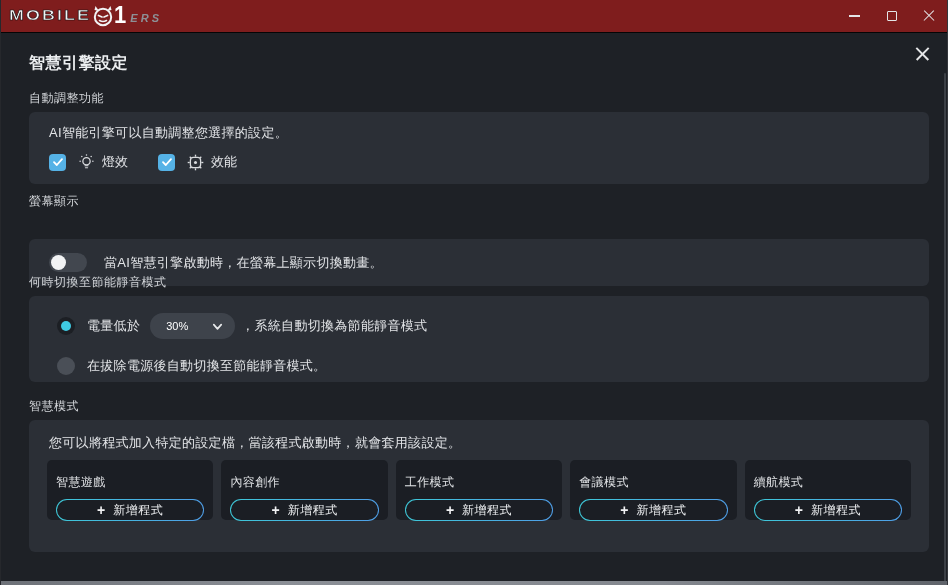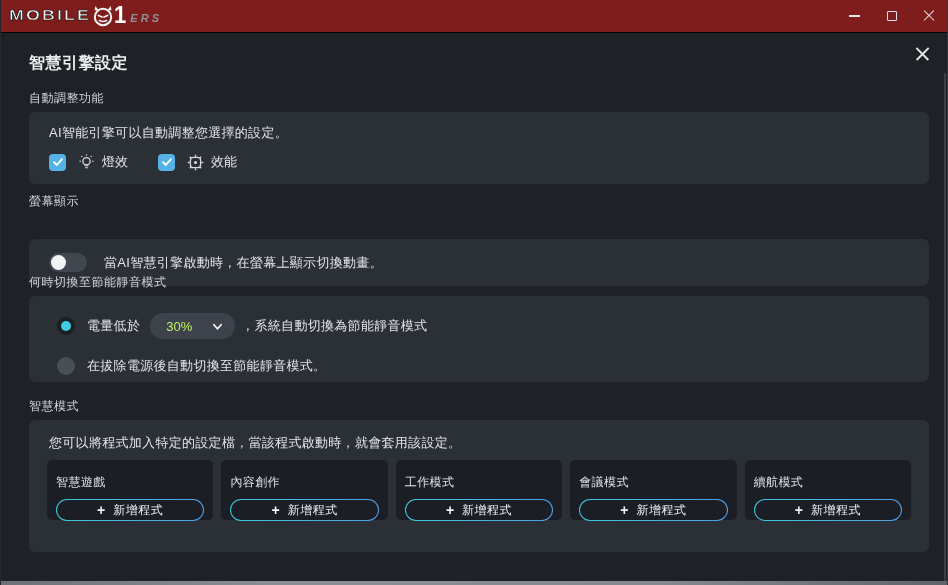--- a/index.html
+++ b/index.html
@@ -64,21 +64,21 @@
   
   .radio-row { display:flex; align-items:center; }
   .radio-row + .radio-row { margin-top:18px; }
   .radio { width:18px; height:18px; border-radius:50%; flex:0 0 auto; }
   .radio.on { background:#1c1f24; display:flex; align-items:center; justify-content:center; }
   .radio.on .dot { width:10px; height:10px; border-radius:50%; background:#3fcbe3; }
   .radio.off { background:#4a4f57; }
   .radio-label { margin-left:12px; color:#e3e5e8; font-size:13px; letter-spacing:0.3px; }
   .dropdown { margin-left:10px; width:85px; height:26px; border-radius:13px; background:#3e434b;
     display:flex; align-items:center; padding:0 11px 0 16px; }
-  .dropdown-value { color:#bef264; font-size:13px; flex:1; }
+  .dropdown-value { color:#ffffff; font-size:11px; flex:1; }
 
   
   .cards { display:flex; gap:8px; margin-top:9px; }
   .card { flex:1; height:60px; background:#1b1e24; border-radius:5px; padding:14px 9px; }
   .card-title { color:#e0e2e5; font-size:12px; letter-spacing:0.4px; }
   .add-btn { margin-top:8px; border-radius:12px; padding:1px;
     background:linear-gradient(90deg,#3ec8d8,#4f9fe8); }
   .add-btn-inner { height:20px; border-radius:11px; background:#1b1e24;
     display:flex; align-items:center; justify-content:center; gap:8px; }
   .plus { color:#f0f1f3; font-size:14px; font-weight:700; line-height:14px; }

